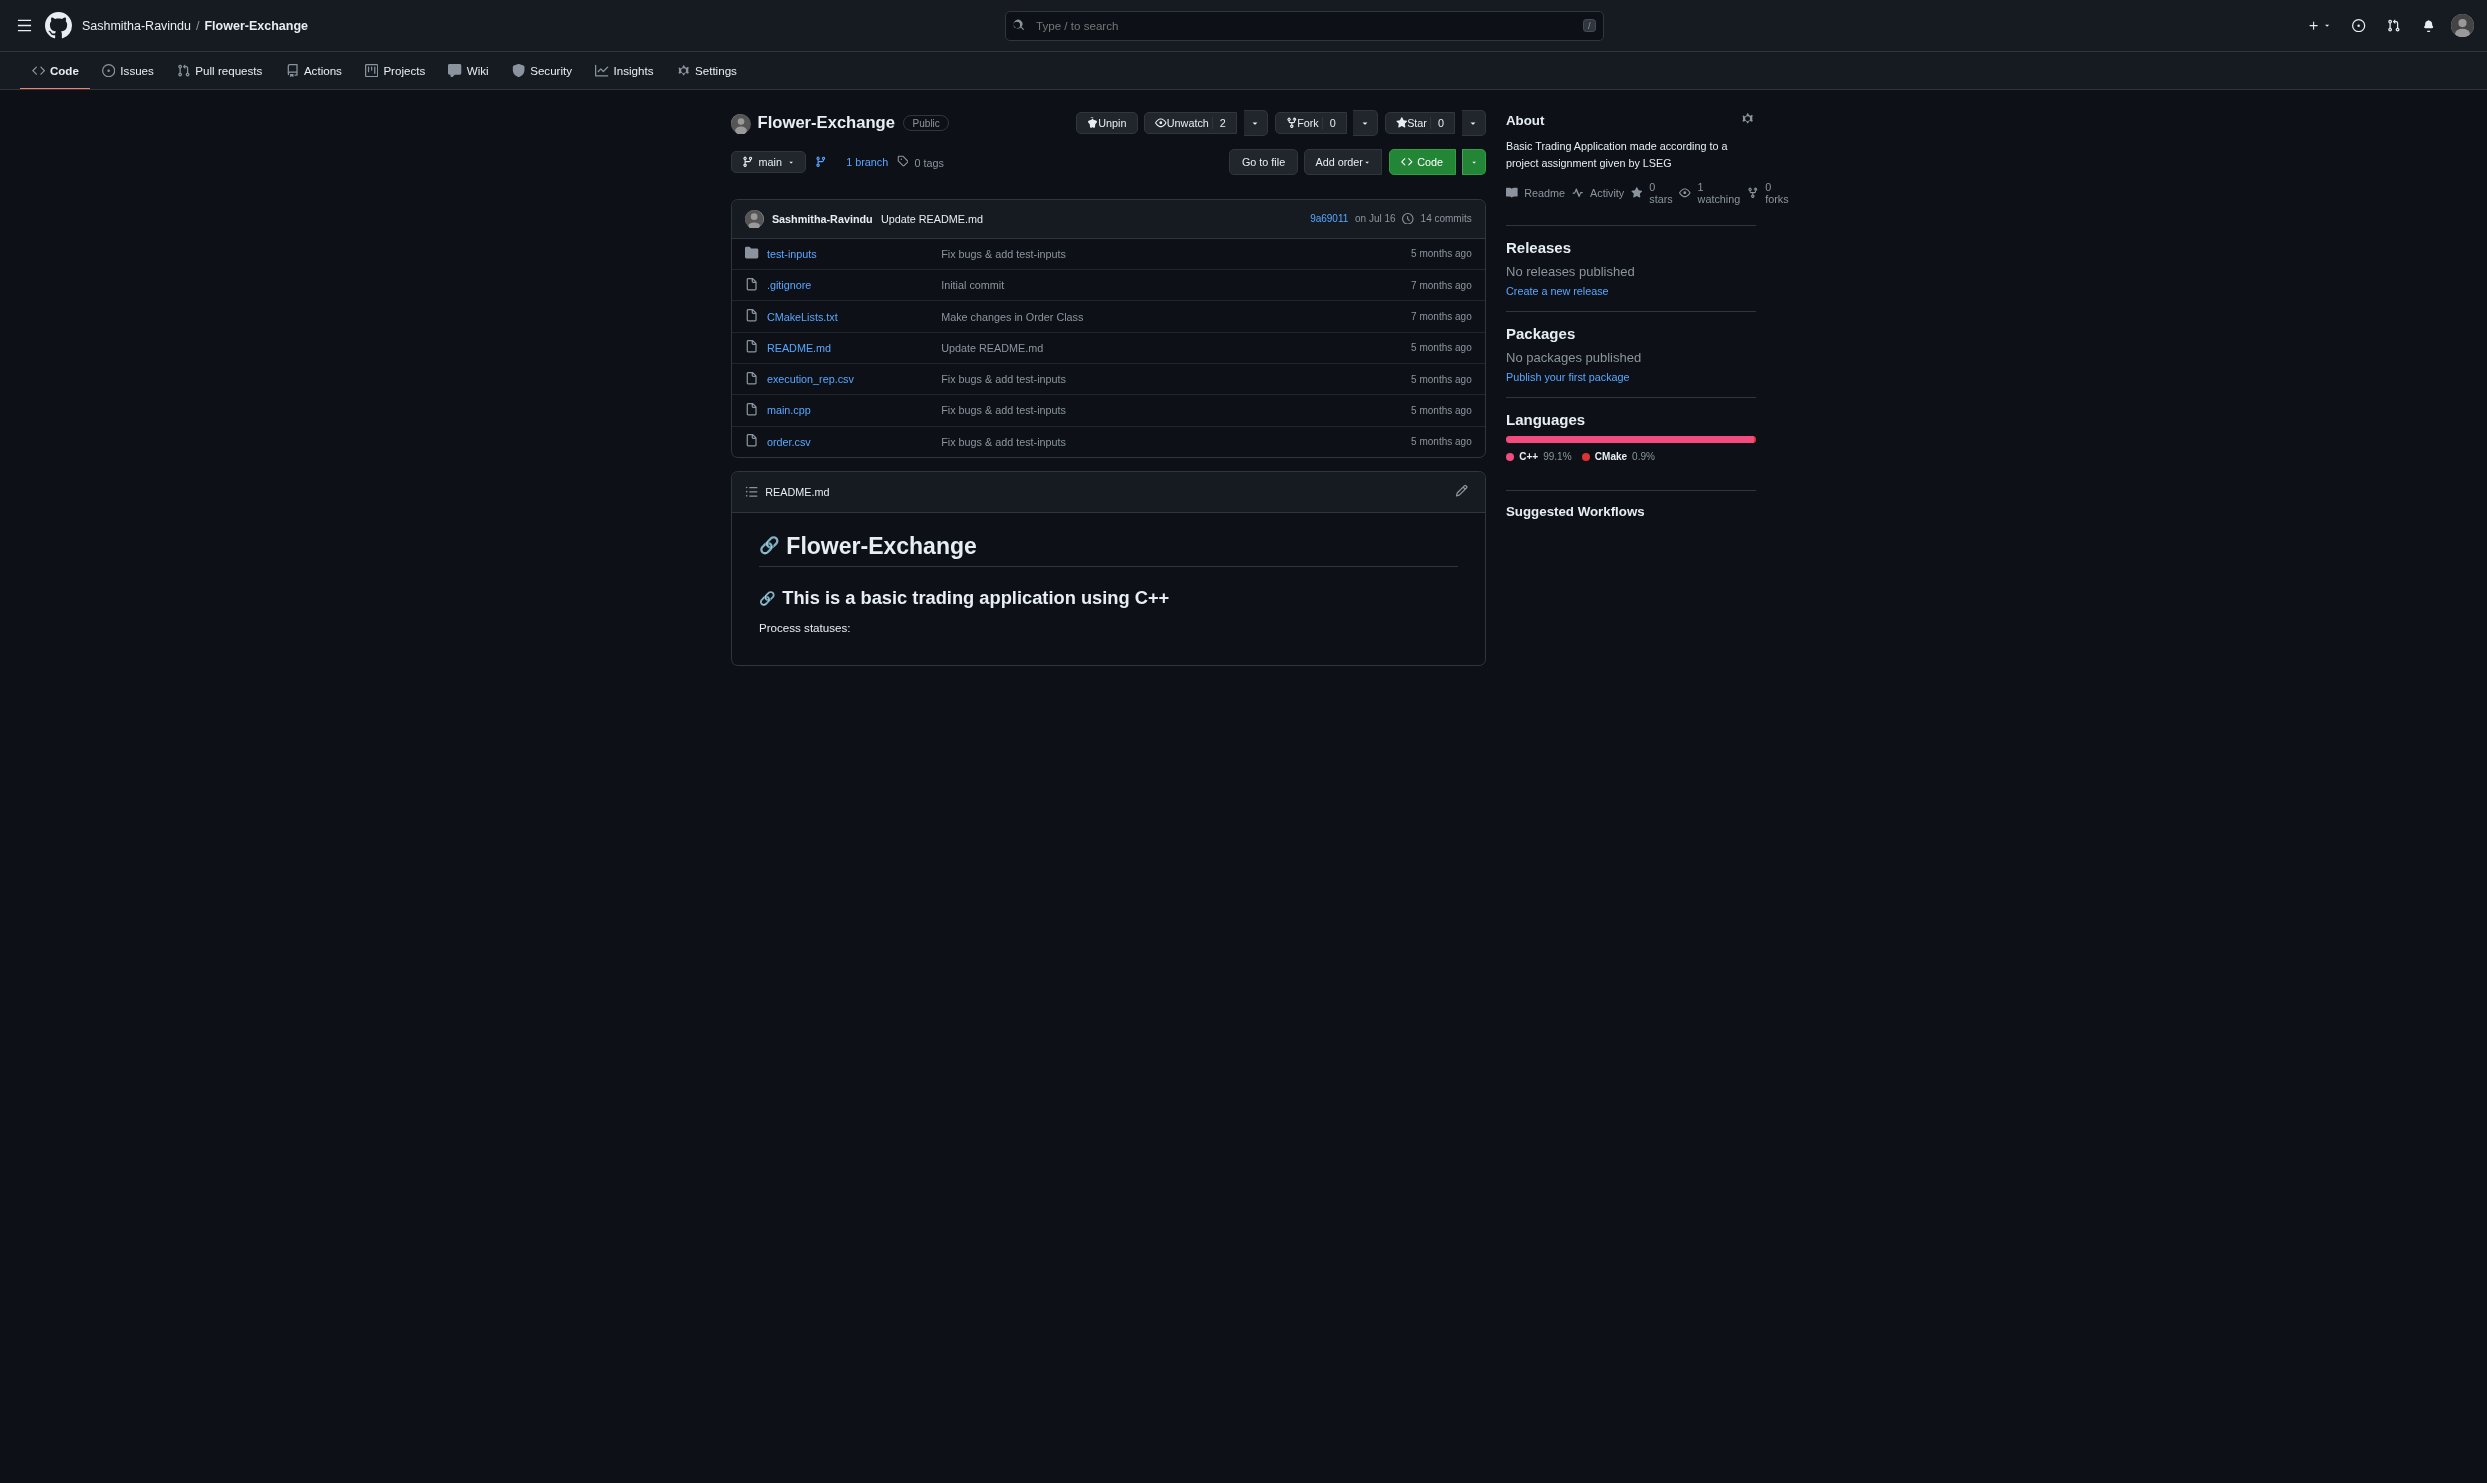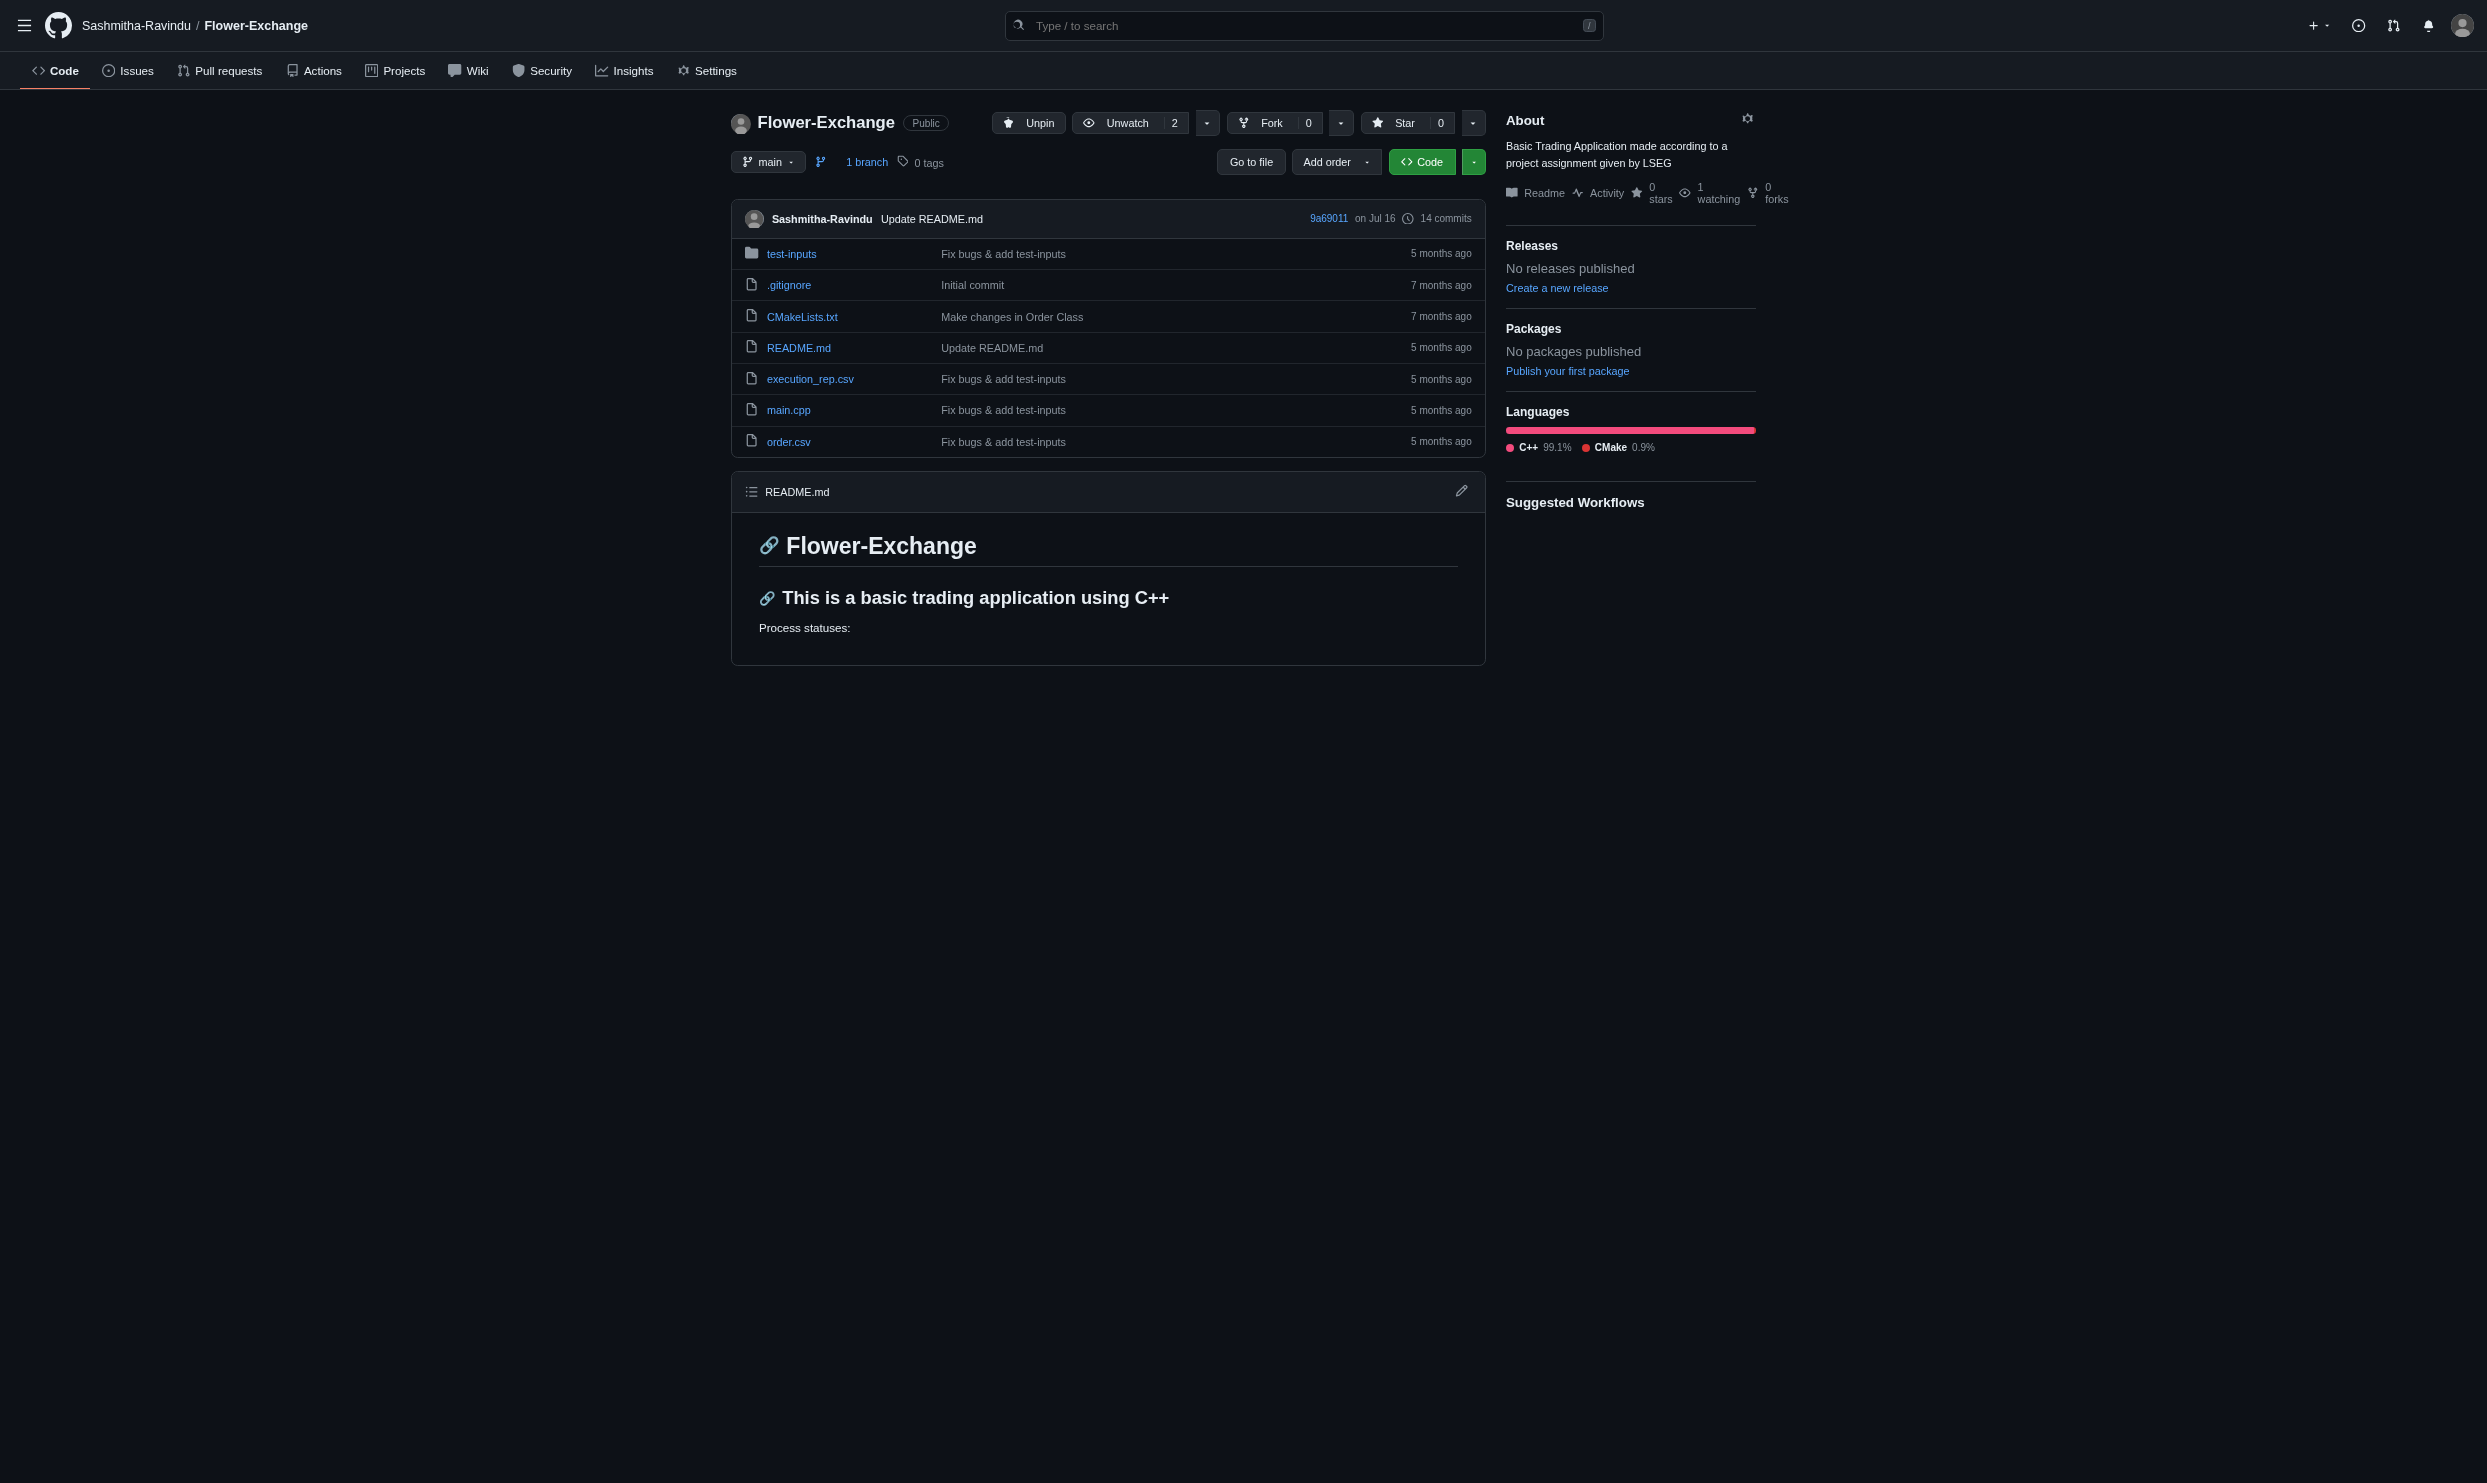--- a/index.html
+++ b/index.html
@@ -108,21 +108,21 @@
     .repo-header-title { font-size: 16.6px; font-weight: 600; color: #e6edf3; }
     .public-badge {
       border: 0.8px solid #30363d;
       border-radius: 16.6px;
       padding: 1.7px 8.3px;
       font-size: 10px;
       color: #8b949e;
     }
     .repo-header-actions { margin-left: auto; display: flex; gap: 6.7px; align-items: center; }
     .btn-sm {
-      display: flex; align-items: center; gap: 12px;
+      display: flex; align-items: center; gap: 0;
       background: #21262d;
       border: 0.8px solid #30363d;
       border-radius: 5px;
       color: #e6edf3;
       padding: 4.2px 10px;
       font-size: 10.8px;
       cursor: pointer;
       white-space: nowrap;
     }
     .btn-count {
@@ -256,21 +256,21 @@
 
     
     .about-section { margin-bottom: 20px; }
     .about-header { display: flex; align-items: center; justify-content: space-between; margin-bottom: 8.3px; }
     .about-title { font-size: 13.3px; font-weight: 600; color: #e6edf3; }
     .about-gear { background: none; border: none; color: #8b949e; cursor: pointer; padding: 1.7px; }
     .about-desc { color: #e6edf3; font-size: 10.8px; line-height: 1.5; margin-bottom: 10px; }
     .about-links { display: flex; flex-direction: row; gap: 6.7px; }
     .about-link-item { display: flex; align-items: center; gap: 6.7px; font-size: 10.8px; color: #8b949e; cursor: pointer; }
     .about-link-item svg { flex-shrink: 0; }
-    .sidebar-section-title { font-size: 12px; font-weight: 600; color: #e6edf3; margin-bottom: 8.3px; }
+    .sidebar-section-title { font-size: 15px; font-weight: 600; color: #e6edf3; margin-bottom: 8.3px; }
 
     .releases-section { border-top: 0.8px solid #30363d; padding-top: 13.3px; margin-bottom: 13.3px; }
     .packages-section { border-top: 0.8px solid #30363d; padding-top: 13.3px; margin-bottom: 13.3px; }
 
     
     .languages-section { border-top: 0.8px solid #30363d; padding-top: 13.3px; margin-bottom: 28px; }
     .lang-bar { display: flex; height: 6.7px; border-radius: 3.3px; overflow: hidden; margin-bottom: 8.3px; }
     .lang-bar-segment { height: 100%; }
     .lang-list { display: flex; flex-wrap: wrap; gap: 10px; }
     .lang-item { display: flex; align-items: center; gap: 5px; font-size: 10px; }

